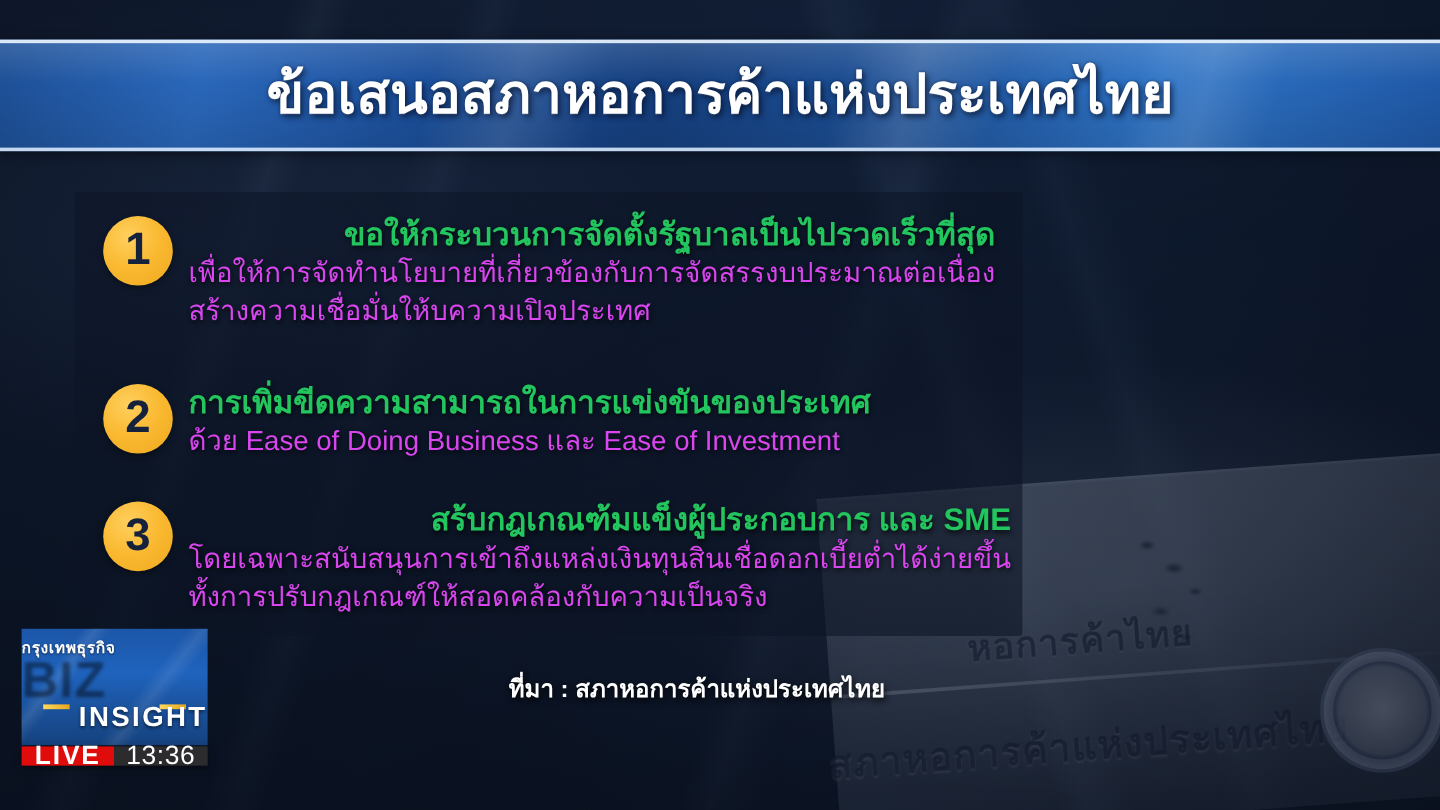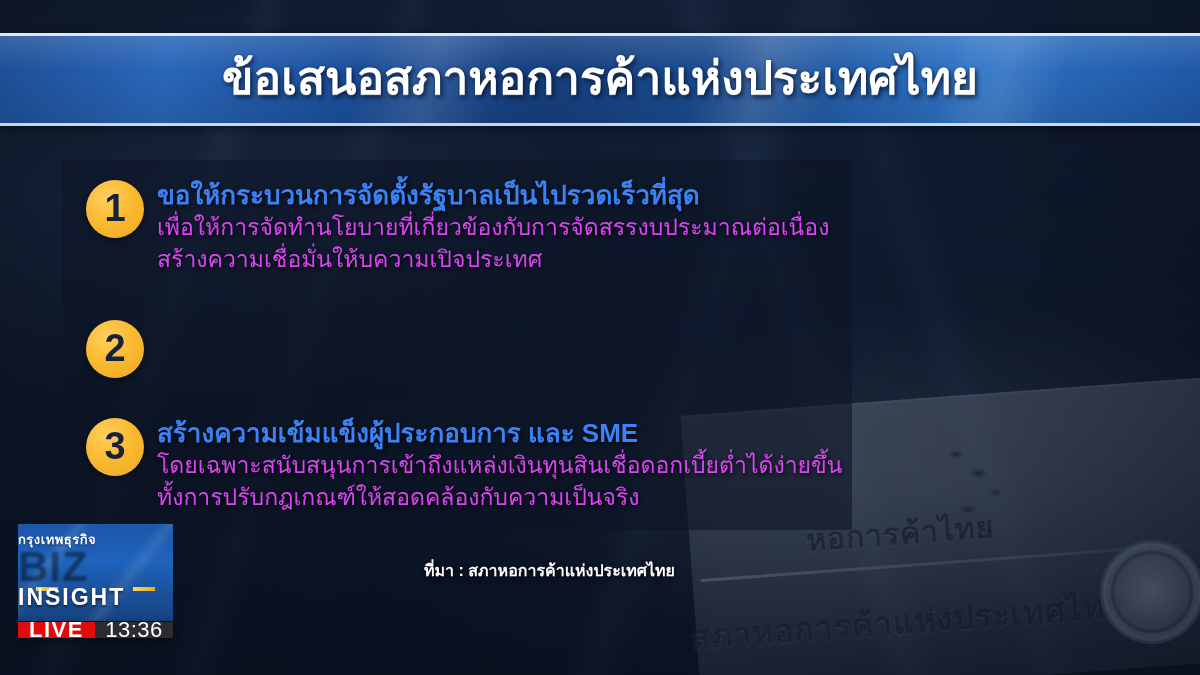--- a/index.html
+++ b/index.html
@@ -202,44 +202,45 @@
     font-weight: 700;
     display: flex;
     align-items: center;
     justify-content: center;
     line-height: 1;
     padding-bottom: 3px;
     box-shadow: 0 2px 6px rgba(0,0,0,0.45);
   }
   .item-text { padding-top: 1px; }
   .item-head {
-    color: #3b82f6;
+    color: #22c55e;
     font-size: 26px;
     font-weight: 700;
     line-height: 1.14;
     white-space: nowrap;
     text-shadow: 1px 2px 4px rgba(0,0,0,0.75);
+    text-align: right;
   }
   .item-body {
     color: #d946ef;
     font-size: 23px;
     font-weight: 400;
     line-height: 1.30;
     white-space: nowrap;
     text-shadow: 1px 2px 4px rgba(0,0,0,0.78);
     margin-top: 2px;
   }
 
   
   .source {
     position: absolute;
     left: 424px;
     top: 558px;
     color: #ffffff;
-    font-size: 16px;
+    font-size: 20px;
     font-weight: 700;
     white-space: nowrap;
     text-shadow: 1px 2px 5px rgba(0,0,0,0.9);
   }
 
   
   .logo {
     position: absolute;
     left: 18px;
     top: 524px;
@@ -283,21 +284,21 @@
     height: 4px;
     background: linear-gradient(90deg, #ffd95e, #e8a61c);
     top: 63px;
   }
   .logo-bar-left  { left: 18px;  width: 22px; }
   .logo-bar-right { right: 18px; width: 22px; }
   .logo-insight {
     position: absolute;
     left: 0; right: 0;
     top: 62px;
-    text-align: left;
+    text-align: right;
     color: #ffffff;
     font-size: 23px;
     font-weight: 700;
     letter-spacing: 2px;
     line-height: 1;
     text-shadow: 0 2px 3px rgba(0,0,0,0.55);
   }
 
   
   .livebar {
@@ -363,27 +364,29 @@
       <div class="item-text">
         <div class="item-head">ขอให้กระบวนการจัดตั้งรัฐบาลเป็นไปรวดเร็วที่สุด</div>
         <div class="item-body">เพื่อให้การจัดทำนโยบายที่เกี่ยวข้องกับการจัดสรรงบประมาณต่อเนื่อง</div>
         <div class="item-body">สร้างความเชื่อมั่นให้บความเปิจประเทศ</div>
       </div>
     </div>
 
     <div class="item item-2">
       <div class="badge">2</div>
       <div class="item-text">
+        <div class="item-head">การเพิ่มขีดความสามารถในการแข่งขันของประเทศ</div>
+        <div class="item-body">ด้วย Ease of Doing Business และ Ease of Investment</div>
       </div>
     </div>
 
     <div class="item item-3">
       <div class="badge">3</div>
       <div class="item-text">
-        <div class="item-head">สร้างความเข้มแข็งผู้ประกอบการ และ SME</div>
+        <div class="item-head">สร้บกฎเกณฑ้มแข็งผู้ประกอบการ และ SME</div>
         <div class="item-body">โดยเฉพาะสนับสนุนการเข้าถึงแหล่งเงินทุนสินเชื่อดอกเบี้ยต่ำได้ง่ายขึ้น</div>
         <div class="item-body">ทั้งการปรับกฎเกณฑ์ให้สอดคล้องกับความเป็นจริง</div>
       </div>
     </div>
 
   </div>
 
   <div class="source">ที่มา : สภาหอการค้าแห่งประเทศไทย</div>
 
   <div class="logo">

